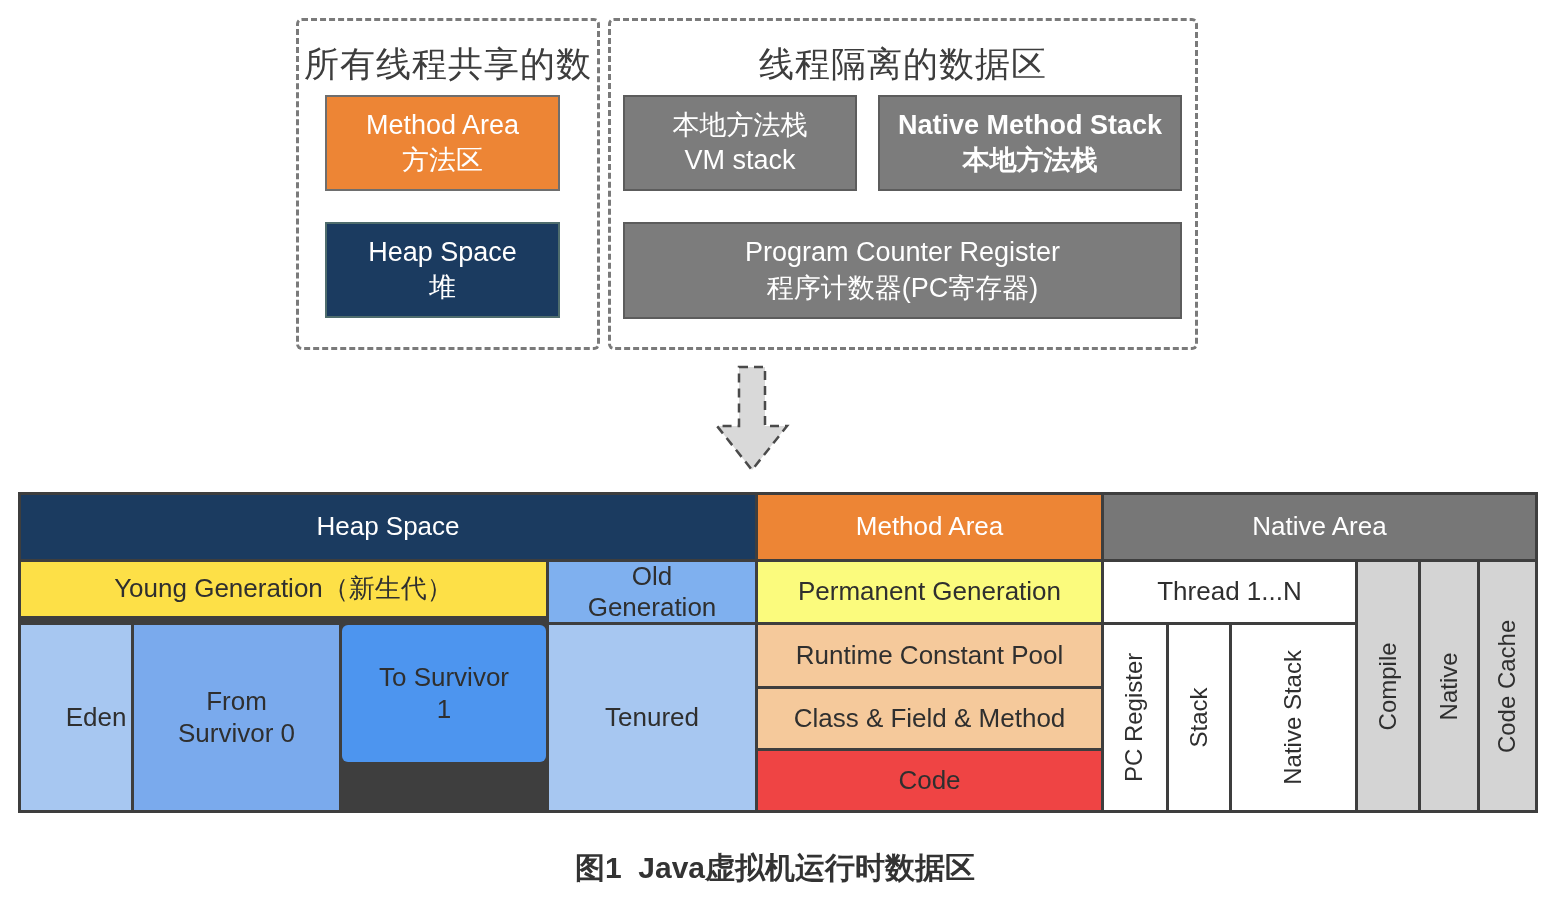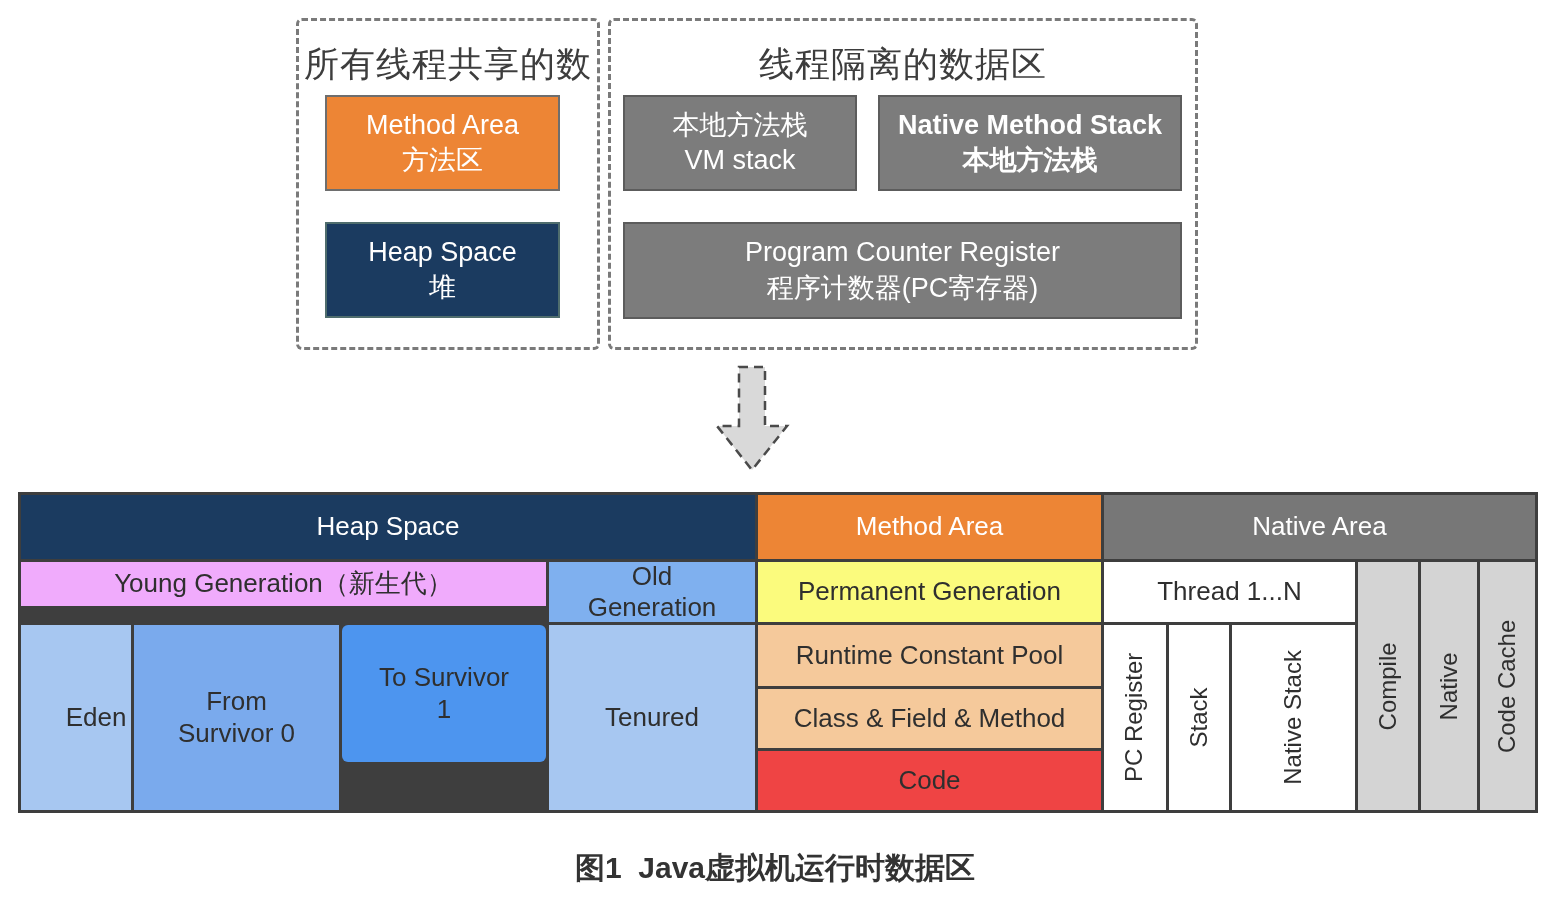--- a/index.html
+++ b/index.html
@@ -108,21 +108,21 @@
       <polygon points="29,3 55,3 55,62 77,62 42,106 7,62 29,62" fill="#D9D9D9" stroke="#4a4a4a" stroke-width="2.5" stroke-dasharray="9 6" stroke-linejoin="miter"></polygon>
     </svg>
   </div>
 
   <div class="abs rt-table">
 
     <div class="cell hdr" style="left:3px;top:3px;width:734px;height:64px;background:#1B3B60;">Heap Space</div>
     <div class="cell hdr" style="left:740px;top:3px;width:343px;height:64px;background:#ED8535;">Method Area</div>
     <div class="cell hdr" style="left:1086px;top:3px;width:431px;height:64px;background:#777777;">Native Area</div>
 
-    <div class="cell" style="left:3px;top:70px;width:525px;height:44px;background:#f0abfc;">Young Generation（新生代）</div>
+    <div class="cell" style="left:3px;top:70px;width:525px;height:54px;background:#fde047;">Young Generation（新生代）</div>
     <div class="cell" style="left:531px;top:70px;width:206px;height:60px;background:#7FB0EF;">
       <span style="display:inline-block;width:150px;">Old Generation</span>
     </div>
     <div class="cell" style="left:740px;top:70px;width:343px;height:60px;background:#FBFB7D;">Permanent Generation</div>
     <div class="cell" style="left:1086px;top:70px;width:251px;height:60px;background:#ffffff;text-align:center;">Thread 1...N</div>
 
     <div class="cell" style="left:3px;top:133px;width:110px;height:185px;background:#A7C7F1;padding-left:40px;">Eden</div>
     <div class="cell" style="left:116px;top:133px;width:205px;height:185px;background:#7AAAED;">
       <span style="display:inline-block;width:160px;">From Survivor 0</span>
     </div>

